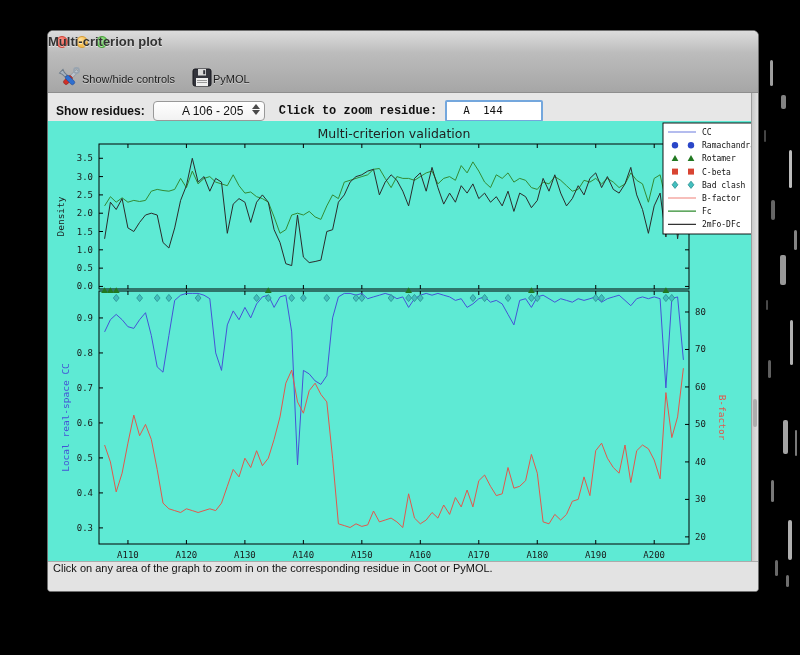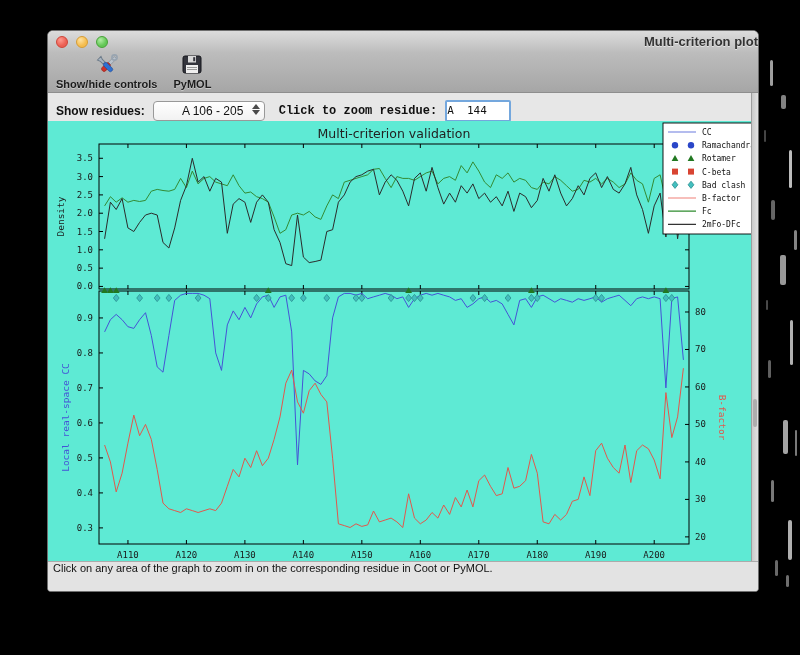--- a/index.html
+++ b/index.html
@@ -5,44 +5,44 @@
   html,body{margin:0;padding:0;width:800px;height:655px;background:#000;overflow:hidden;
     font-family:"Liberation Sans",sans-serif;position:relative;}
   .desktop{position:absolute;inset:0;background:#000;}
   .streak{position:absolute;background:#ddd;border-radius:2px;filter:blur(.6px);}
   .window{position:absolute;left:47px;top:30px;width:712px;height:562px;background:#fff;
     border-radius:6px 6px 4px 4px;box-shadow:0 8px 24px rgba(0,0,0,.7);overflow:hidden;
     border:1px solid #6e6e6e;box-sizing:border-box;}
   .titlebar{position:absolute;left:0;top:0;right:0;height:22px;
     background:linear-gradient(#dcdcdc,#bcbcbc);border-bottom:1px solid #9a9a9a;}
   .titlebar .title{position:absolute;left:0;right:0;top:0;height:22px;line-height:22px;
-    text-align:right;font-size:13px;font-weight:bold;color:#333;text-shadow:0 1px 0 rgba(255,255,255,.55);}
+    text-align:left;font-size:13px;font-weight:bold;color:#333;text-shadow:0 1px 0 rgba(255,255,255,.55);}
   .traffic{position:absolute;left:8px;top:5px;display:flex;gap:8px;}
   .tl{width:12px;height:12px;border-radius:50%;box-sizing:border-box;}
   .tl.red{background:radial-gradient(circle at 35% 30%,#ff9a8f,#ec6054 60%);border:1px solid #ce4437;}
   .tl.yellow{background:radial-gradient(circle at 35% 30%,#ffe2a0,#f5bd4f 60%);border:1px solid #d69c33;}
   .tl.green{background:radial-gradient(circle at 35% 30%,#b1eda3,#63c756 60%);border:1px solid #47a237;}
   .toolbar{position:absolute;left:0;top:22px;right:0;height:40px;
     background:linear-gradient(#bcbcbc,#a6a6a6);border-bottom:1px solid #8e8e8e;
     display:flex;align-items:flex-end;padding:0 0 2px 8px;gap:16px;box-sizing:border-box;}
-  .toolitem{display:flex;flex-direction:column;align-items:center;justify-content:flex-end;cursor:default;font-weight:bold;}
+  .toolitem{display:flex;flex-direction:row;align-items:center;justify-content:flex-end;cursor:default;}
   .toolitem .ticon{height:24px;display:flex;align-items:center;}
   .toolitem .tlabel{font-size:11px;color:#1c1c1c;text-shadow:0 1px 0 rgba(255,255,255,.4);margin-top:1px;white-space:nowrap;}
   .controls{position:absolute;left:0;top:62px;right:0;height:36px;background:#e7e7e7;
     border-bottom:1px solid #c2c2c2;display:flex;align-items:center;padding-left:8px;box-sizing:border-box;}
   .clabel{font-size:12px;font-weight:bold;color:#111;white-space:nowrap;}
   .combo{margin-left:8px;width:112px;height:20px;background:linear-gradient(#ffffff,#f2f2f2);
     border:1px solid #999;border-radius:4px;display:flex;align-items:center;box-sizing:border-box;
     padding-left:8px;position:relative;font-size:12px;color:#111;justify-content:center;}
   .combo .stepper{position:absolute;right:4px;top:2px;display:flex;flex-direction:column;gap:1px;}
   .combo .stepper i{display:block;width:0;height:0;border-left:4px solid transparent;border-right:4px solid transparent;}
   .combo .stepper i.up{border-bottom:5px solid #4a4a4a;}
   .combo .stepper i.dn{border-top:5px solid #4a4a4a;}
   .zoominput{margin-left:8px;width:62px;height:18px;border:2px solid #74a7dd;border-radius:2px;
-    font-family:"DejaVu Sans Mono",monospace;font-size:11px;color:#111;padding:0 0;outline:none;background:#fff;}
+    font-family:"DejaVu Sans Mono",monospace;font-size:11px;color:#111;padding:0 16px;outline:none;background:#fff;}
   .clabel.second{margin-left:14px;font-family:Liberation Mono, monospace;}
   .figure{position:absolute;left:0;top:90px;right:0;bottom:14px;background:#5eead4;}
   .scrollstrip{position:absolute;right:0;top:62px;bottom:14px;width:7px;
     background:linear-gradient(to right,#c9c9c9,#e2e2e2);border-left:1px solid #9e9e9e;box-sizing:border-box;}
   .scrollthumb{position:absolute;left:1px;right:1px;top:306px;height:28px;background:#adadad;border-radius:3px;}
   .statusbar{position:absolute;left:0;right:0;bottom:0;height:30px;background:#e3e3e3;
     border-top:1px solid #ababab;font-size:11px;line-height:13px;color:#111;padding-left:5px;box-sizing:border-box;white-space:nowrap;}
   svg text{font-family:"DejaVu Sans Mono",monospace;}
   svg .ttl{font-family:"DejaVu Sans",sans-serif;}
 </style>

